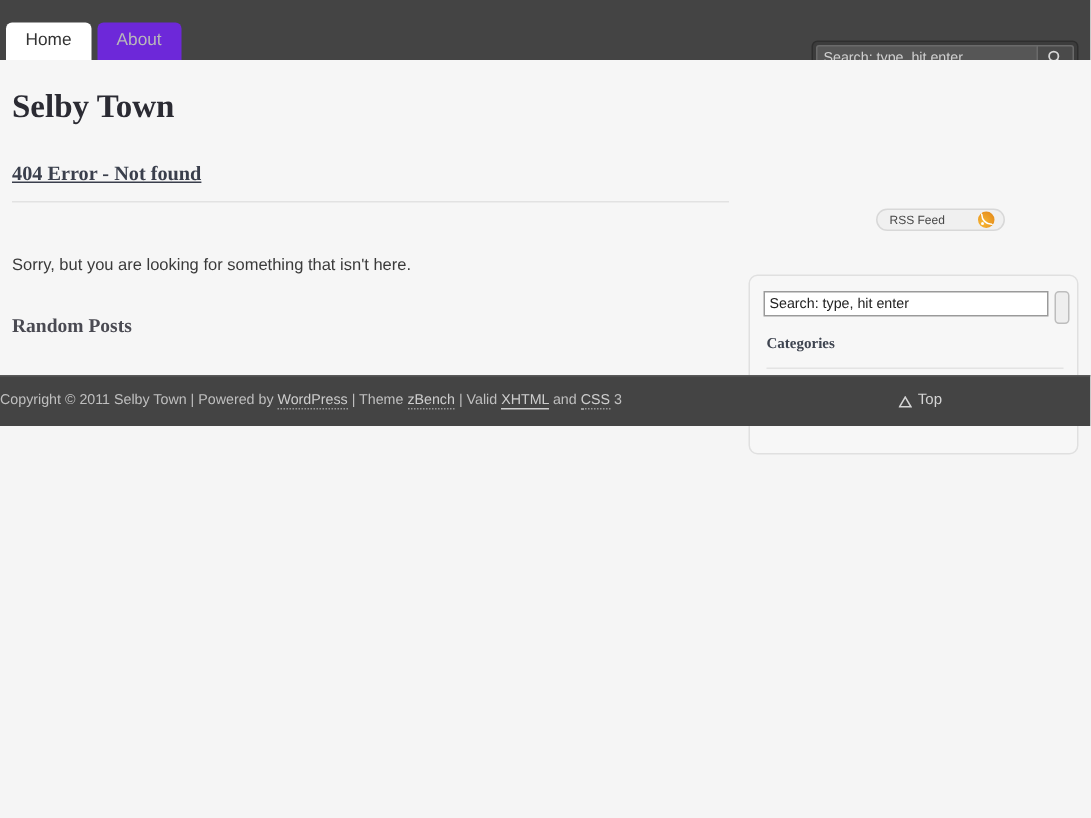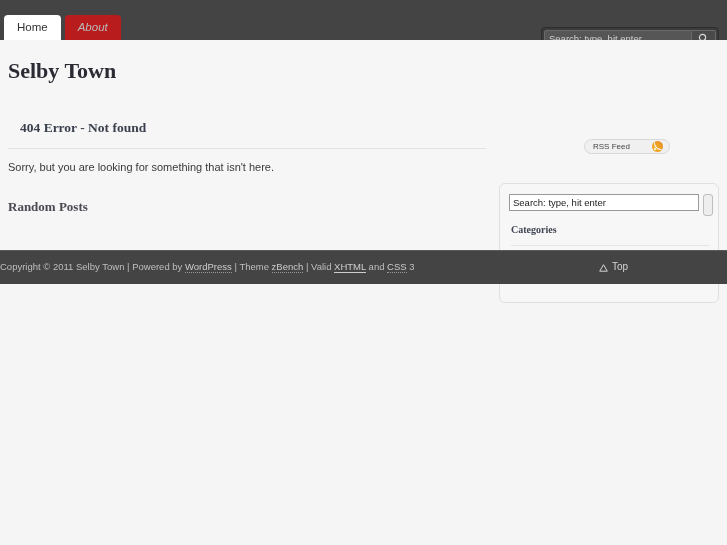--- a/index.html
+++ b/index.html
@@ -40,23 +40,22 @@
     padding: 7px 13px 8px 13px;
     border-radius: 4px 4px 0 0;
     cursor: pointer;
     white-space: nowrap;
   }
   .tab.active {
     background: #ffffff;
     color: #333333;
   }
   .tab.inactive {
-    background: #b91c1c;
+    background: #6d28d9;
     color: #b9b9b9;
-    font-style: italic;
   }
 
   
   .header-search {
     position: absolute;
     right: 8px; top: 27px;
     display: flex;
     align-items: stretch;
     background: #3c3c3c;
     border: 1px solid #2e2e2e;
@@ -112,32 +111,33 @@
   .main-col {
     position: absolute;
     left: 8px; top: 68px;
     width: 478px;
   }
   .error-title {
     font-family: "Liberation Serif", serif;
     font-weight: bold;
     font-size: 13.5px;
     color: #3a3f4c;
-    margin: 12px;
+    margin: 0;
+    text-decoration: underline;
   }
   .hr {
     height: 1px;
     background: #e2e2e2;
     margin: 10px 0 0 0;
     width: 478px;
   }
   .error-body {
     font-size: 11px;
     color: #3a3a3a;
-    margin-top: 12px;
+    margin-top: 36px;
   }
   .section-title {
     font-family: "Liberation Serif", serif;
     font-weight: bold;
     font-size: 13px;
     color: #4a4a52;
     margin-top: 26px;
   }
   .section-title.second { margin-top: 34px; }
 

